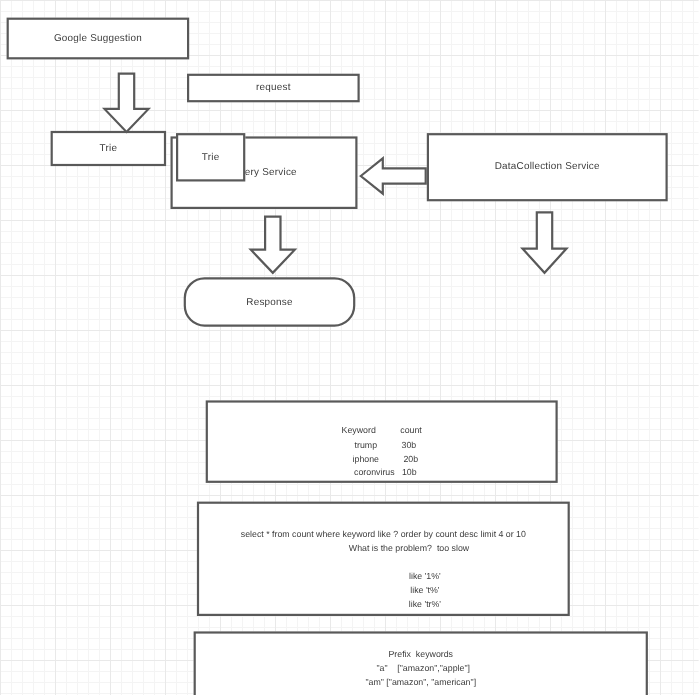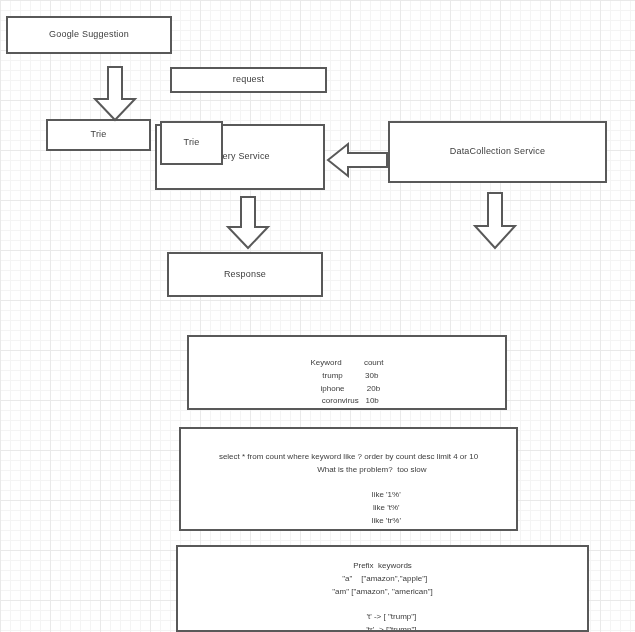--- a/index.html
+++ b/index.html
@@ -58,20 +58,21 @@
     border: 2px solid #595959;
     background: #ffffff;
     color: #3c3c3c;
     font-size: 8px;
     line-height: 1.6;
     display: flex;
     align-items: flex-start;
     justify-content: center;
     text-align: center;
     overflow: hidden;
+    margin-top: 29px;
   }
   .panel-inner {
     white-space: pre;
     display: block;
   }
 
   .arrow {
     position: absolute;
     overflow: visible;
   }
@@ -82,21 +83,21 @@
     stroke-linejoin: miter;
   }
 
   
   #n-google      { left: 6px;   top: 16px;  width: 166px; height: 38px; }
   #n-request     { left: 170px; top: 38px;  width: 157px; height: 26px; margin-top: 29px; }
   #n-trie-left   { left: 46px;  top: 119px; width: 105px; height: 32px; }
   #n-query       { left: 155px; top: 124px; width: 170px; height: 66px; }
   #n-trie-over   { left: 160px; top: 121px; width: 63px;  height: 44px; z-index: 3; }
   #n-datacoll    { left: 388px; top: 121px; width: 219px; height: 62px; }
-  #n-response    { left: 167px; top: 252px; width: 156px; height: 45px; }
+  #n-response    { left: 167px; top: 252px; width: 156px; height: 45px; border-radius: 19px; }
 
   #p-counts      { left: 187px; top: 335px; width: 320px; height: 75px; }
   #p-query       { left: 179px; top: 427px; width: 339px; height: 104px; justify-content: center; }
   #p-prefix      { left: 176px; top: 545px; width: 413px; height: 87px; }
 
   #p-counts .panel-inner { padding-top: 20px; }
   #p-query  .panel-inner { padding-top: 22px; }
   #p-prefix .panel-inner { padding-top: 13px; }
 
   #a-google-trie { left: 93px;  top: 66px;  width: 44px; height: 56px; }

